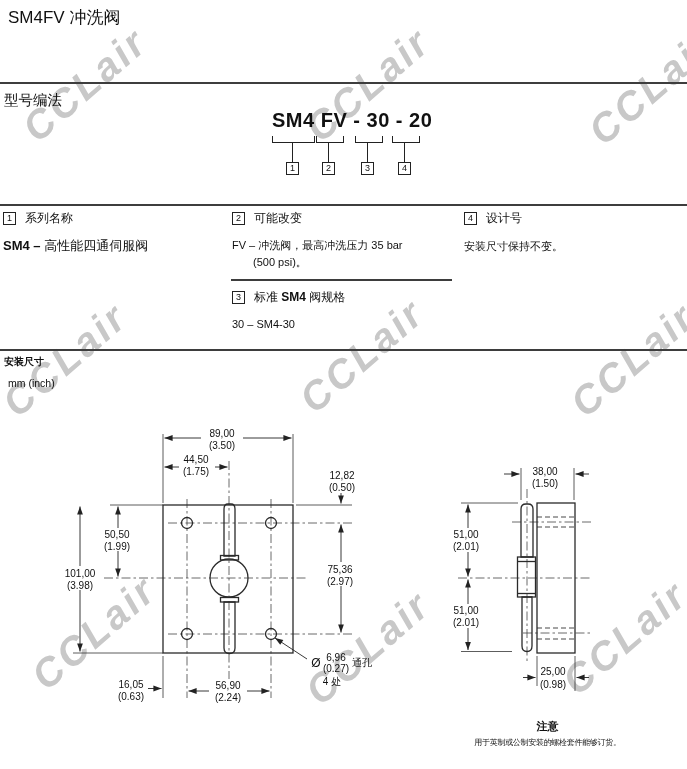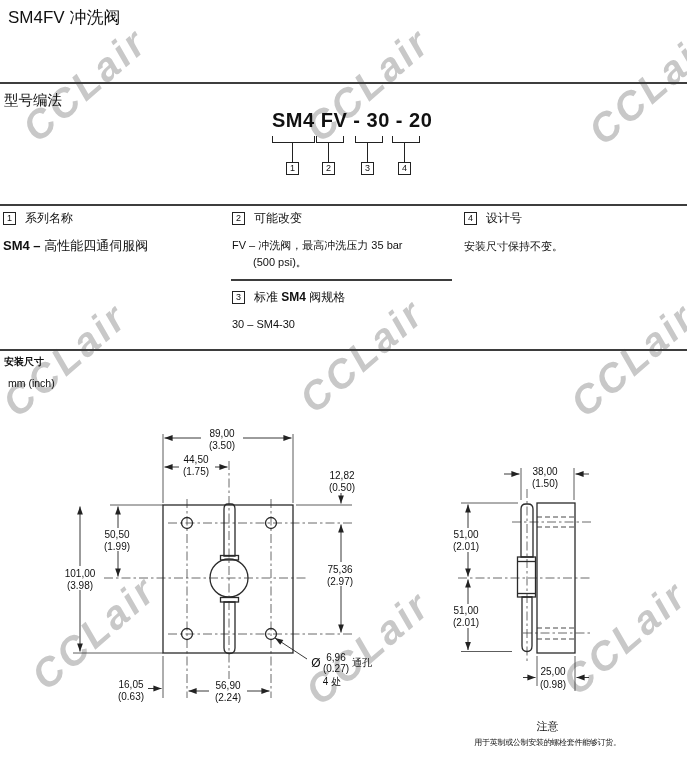--- a/index.html
+++ b/index.html
@@ -33,21 +33,21 @@
   .draw{position:absolute;left:0;top:0;width:687px;height:769px;z-index:1;}
   .ln{stroke:#2a2a2a;stroke-width:1.3;fill:none;}
   .cl{stroke:#444;stroke-width:.8;stroke-dasharray:9 3 2.5 3;fill:none;}
   .hd{stroke:#333;stroke-width:.9;stroke-dasharray:5 3;fill:none;}
   .dim{stroke:#222;stroke-width:.9;fill:none;}
   .ext{stroke:#333;stroke-width:.8;fill:none;}
   text.d{font-size:10px;fill:#111;text-anchor:middle;}
   .bg{fill:#fff;}
   
   .note{position:absolute;left:440px;top:719px;width:215px;text-align:center;z-index:3;}
-  .note-title{font-size:11px;font-weight:normal;}
+  .note-title{font-size:11px;font-weight:bold;}
   .note-body{font-size:8px;letter-spacing:-.3px;margin-top:3px;white-space:nowrap;}
 </style>
 </head>
 <body>
 
 <div class="page">
 
   <div class="wm" style="left:85px;top:85px">CCLair</div>
   <div class="wm" style="left:368px;top:85px">CCLair</div>
   <div class="wm" style="left:651px;top:88px">CCLair</div>

